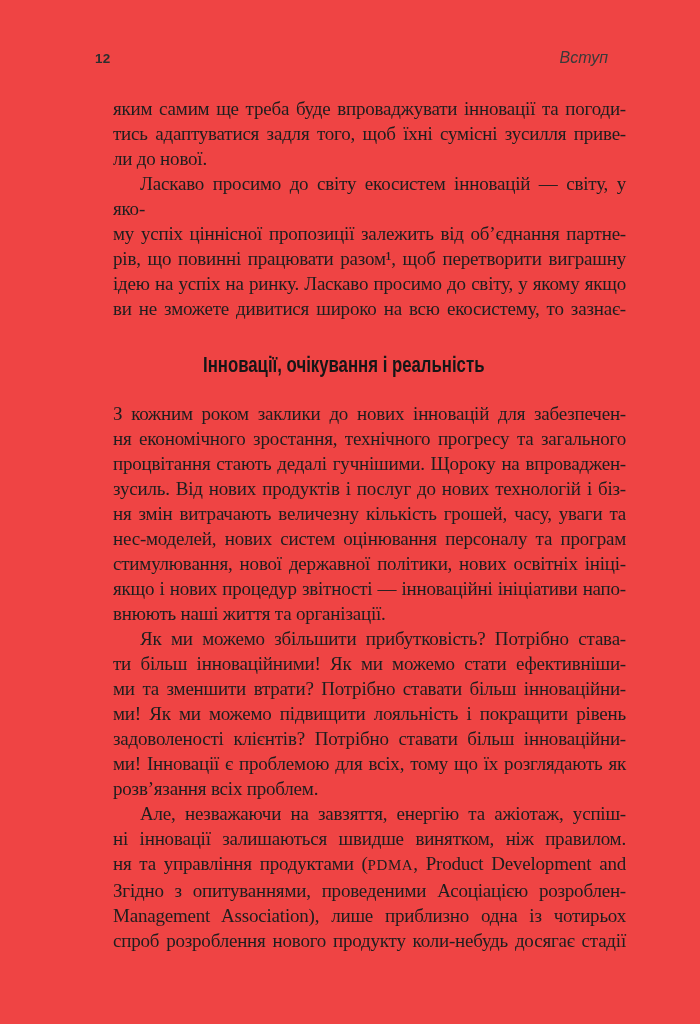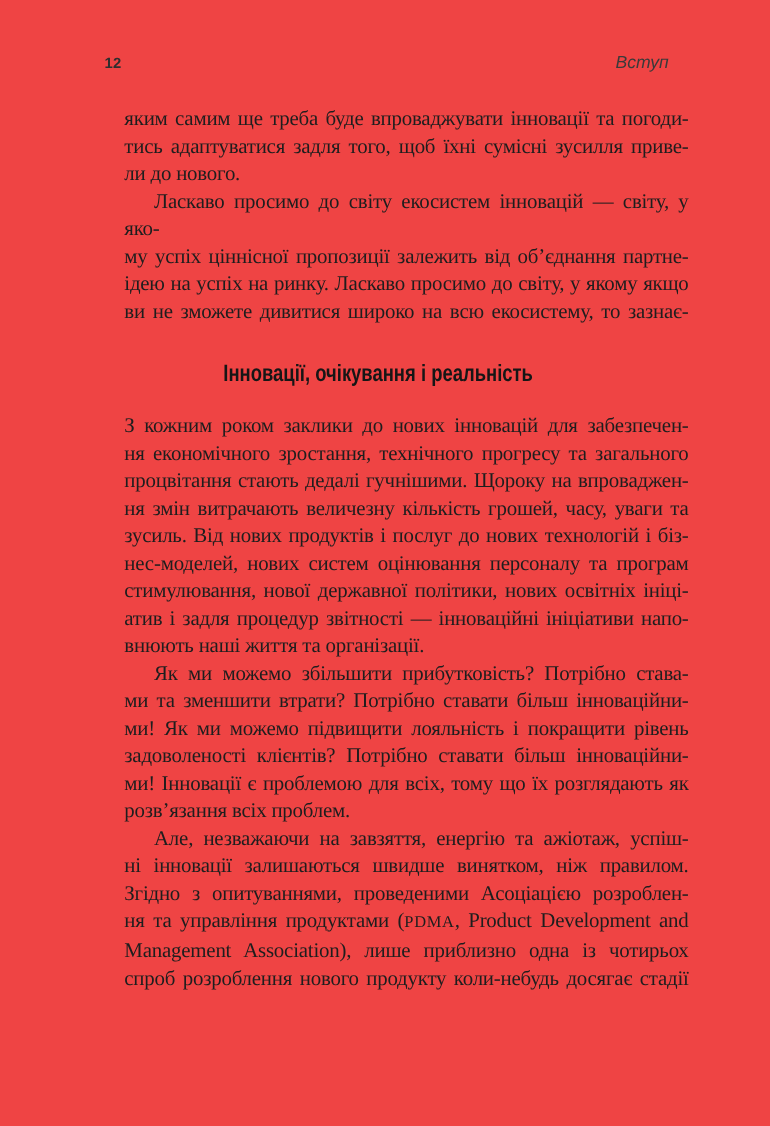--- a/index.html
+++ b/index.html
@@ -78,50 +78,52 @@
 
 <div class="page">
   <div class="page-header">
     <span class="page-number">12</span>
     <span class="running-head">Вступ</span>
   </div>
   <div class="page-content" style="color: rgb(30, 30, 30);">
       <div class="para">
         <div class="line">яким самим ще треба буде впроваджувати інновації та погоди-</div>
         <div class="line">тись адаптуватися задля того, щоб їхні сумісні зусилля приве-</div>
-        <div class="line end">ли до нового.</div>
+        <div class="line end">ли до нової.</div>
       </div>
       <div class="para">
         <div class="line indent">Ласкаво просимо до світу екосистем інновацій — світу, у яко-</div>
         <div class="line">му успіх ціннісної пропозиції залежить від об’єднання партне-</div>
+        <div class="line">рів, що повинні працювати разом¹, щоб перетворити виграшну</div>
         <div class="line">ідею на успіх на ринку. Ласкаво просимо до світу, у якому якщо</div>
         <div class="line">ви не зможете дивитися широко на всю екосистему, то зазнає-</div>
       </div>
       <h2 class="section-heading"><span class="heading-text">Інновації, очікування і реальність</span></h2>
       <div class="para">
         <div class="line">З кожним роком заклики до нових інновацій для забезпечен-</div>
         <div class="line">ня економічного зростання, технічного прогресу та загального</div>
         <div class="line">процвітання стають дедалі гучнішими. Щороку на впроваджен-</div>
+        <div class="line">зусиль. Від нових продуктів і послуг до нових технологій і біз-</div>
         <div class="line">ня змін витрачають величезну кількість грошей, часу, уваги та</div>
-        <div class="line">зусиль. Від нових продуктів і послуг до нових технологій і біз-</div>
         <div class="line">нес-моделей, нових систем оцінювання персоналу та програм</div>
         <div class="line">стимулювання, нової державної політики, нових освітніх ініці-</div>
-        <div class="line">атив і задля процедур звітності — інноваційні ініціативи напо-</div>
+        <div class="line">якщо і нових процедур звітності — інноваційні ініціативи напо-</div>
         <div class="line end">внюють наші життя та організації.</div>
       </div>
       <div class="para">
         <div class="line indent">Як ми можемо збільшити прибутковість? Потрібно става-</div>
+        <div class="line">ти більш інноваційними! Як ми можемо стати ефективніши-</div>
         <div class="line">ми та зменшити втрати? Потрібно ставати більш інноваційни-</div>
         <div class="line">ми! Як ми можемо підвищити лояльність і покращити рівень</div>
         <div class="line">задоволеності клієнтів? Потрібно ставати більш інноваційни-</div>
         <div class="line">ми! Інновації є проблемою для всіх, тому що їх розглядають як</div>
         <div class="line end">розв’язання всіх проблем.</div>
       </div>
       <div class="para">
         <div class="line indent">Але, незважаючи на завзяття, енергію та ажіотаж, успіш-</div>
         <div class="line">ні інновації залишаються швидше винятком, ніж правилом.</div>
+        <div class="line">ня та управління продуктами (<span class="sc">PDMA</span>, Product Development and</div>
         <div class="line">Згідно з опитуваннями, проведеними Асоціацією розроблен-</div>
-        <div class="line">ня та управління продуктами (<span class="sc">PDMA</span>, Product Development and</div>
         <div class="line">Management Association), лише приблизно одна із чотирьох</div>
         <div class="line">спроб розроблення нового продукту коли-небудь досягає стадії</div>
       </div>
     </div>
 </div>
 
 </body></html>

